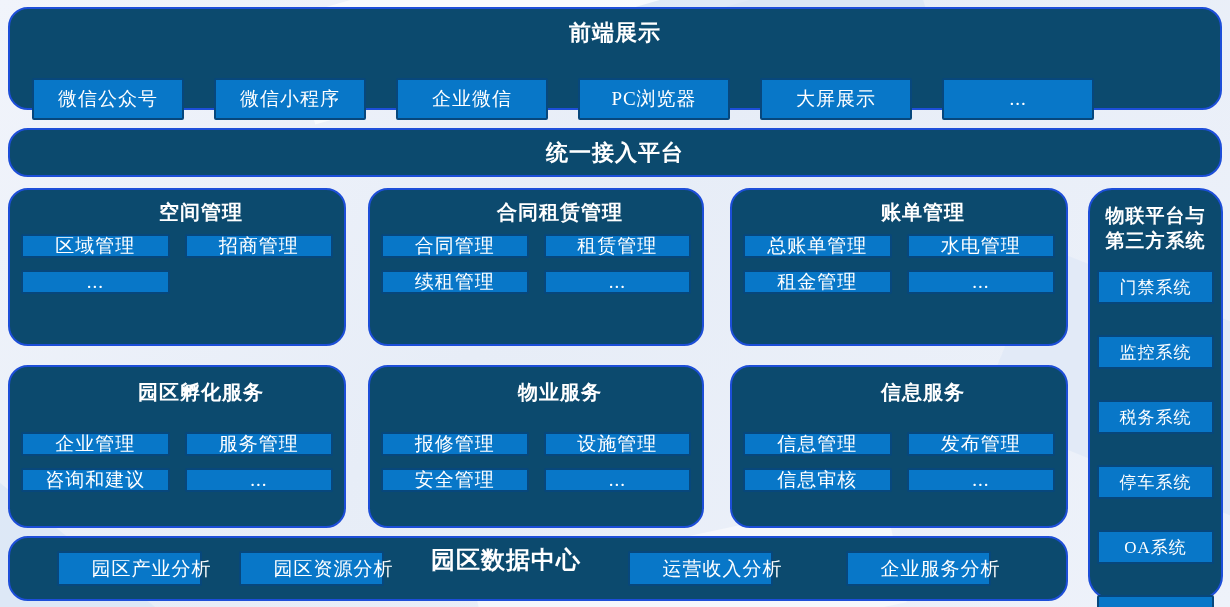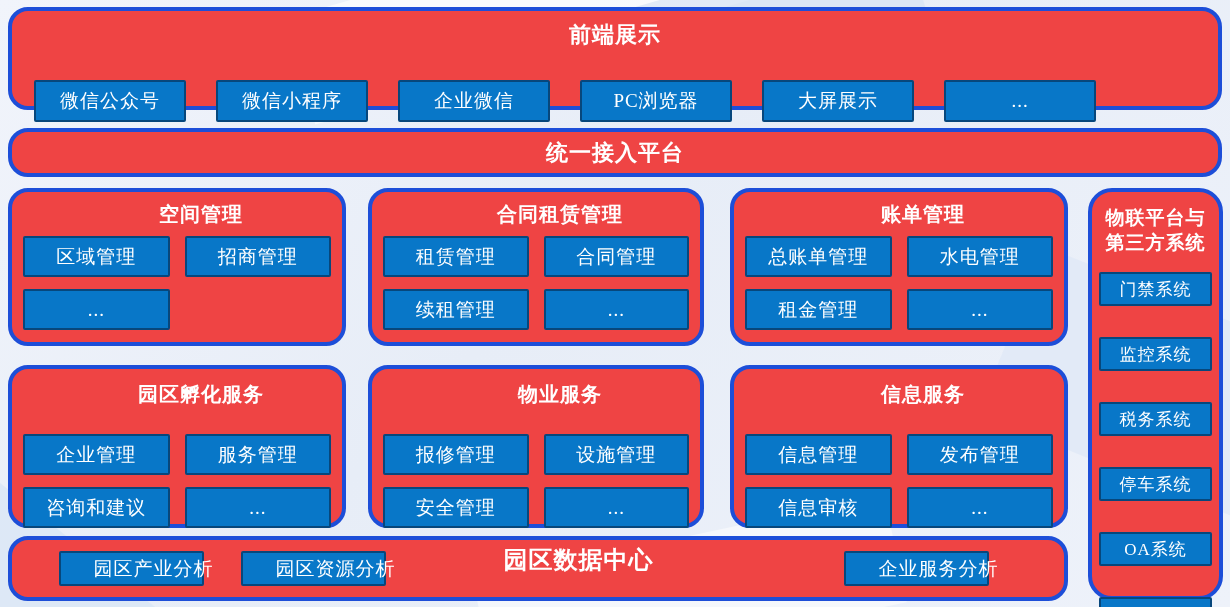--- a/index.html
+++ b/index.html
@@ -11,21 +11,21 @@
   }
   .bg-shape { position:absolute; z-index:0; pointer-events:none; }
   .bg-s1 { top:-55px; left:290px; width:520px; height:110px; background:rgba(255,255,255,.65); transform:rotate(-16deg); }
   .bg-s2 { top:-30px; left:620px; width:300px; height:80px; background:rgba(214,227,243,.7); transform:rotate(-16deg); }
   .bg-s3 { bottom:-60px; left:-70px; width:300px; height:240px; background:#d8e5f5; opacity:.75; clip-path:polygon(0 0,100% 100%,0 100%); }
   .bg-s4 { top:300px; right:-90px; width:320px; height:180px; background:#e0e9f6; opacity:.8; transform:rotate(22deg); }
   .bg-s5 { bottom:-40px; left:480px; width:420px; height:110px; background:rgba(255,255,255,.5); transform:rotate(-12deg); }
 
   .panel {
     position:absolute; z-index:1; box-sizing:border-box;
-    background:#ef4444; border:4px solid #1d4ed8; border-radius:20px;
+    background:#0c4a6e; border:2px solid #1d4ed8; border-radius:20px;
     color:#fff;
   }
   .panel-title {
     text-align:center; font-weight:bold; font-size:22px; color:#fff;
     letter-spacing:1px;
   }
   .chip {
     box-sizing:border-box; background:#0877c8; border:2px solid #07477c;
     border-radius:2px; color:#fff; display:flex; align-items:center; justify-content:center;
     font-family:"Liberation Serif", serif; font-size:19px; letter-spacing:1px;
@@ -44,21 +44,21 @@
   
   .module { display:flex; flex-direction:column; }
   .m-r1 { top:188px; height:158px; }
   .m-r2 { top:365px; height:163px; }
   .m-c1 { left:8px;   width:338px; }
   .m-c2 { left:368px; width:336px; }
   .m-c3 { left:730px; width:338px; }
   .module .panel-title { font-size:20px; margin:9px 0 8px;padding-left:48px; }
   .m-r2 .panel-title { margin:12px 0 26px; }
   .module-grid { display:grid; grid-template-columns:1fr 1fr; gap:12px 15px; padding:0 11px; }
-  .module-grid .chip { height:41px; }
+  .module-grid .chip { height:24px; }
 
   
   .iot { left:1088px; top:188px; width:135px; height:412px; border-radius:24px; }
   .iot .panel-title { font-size:19px; line-height:1.32; margin-top:13px; }
   .iot-list { display:flex; flex-direction:column; gap:31px; padding:17px 7px 0; }
   .iot-list .chip { height:34px; font-size:17px; }
 
   
   .datacenter { left:8px; top:536px; width:1060px; height:65px; display:flex; align-items:center; padding:0 75px 0 47px; }
   .datacenter .chip { width:145px; height:35px; flex:none;padding-left:44px; }
@@ -98,22 +98,22 @@
     <div class="module-grid">
       <div class="chip">区域管理</div>
       <div class="chip">招商管理</div>
       <div class="chip">...</div>
     </div>
   </section>
 
   <section class="panel module m-r1 m-c2">
     <div class="panel-title">合同租赁管理</div>
     <div class="module-grid">
+      <div class="chip">合同管理</div>
       <div class="chip">租赁管理</div>
-      <div class="chip">合同管理</div>
       <div class="chip">续租管理</div>
       <div class="chip">...</div>
     </div>
   </section>
 
   <section class="panel module m-r1 m-c3">
     <div class="panel-title">账单管理</div>
     <div class="module-grid">
       <div class="chip">总账单管理</div>
       <div class="chip">水电管理</div>
@@ -164,16 +164,17 @@
       <div class="chip">停车系统</div>
       <div class="chip">OA系统</div>
       <div class="chip">...</div>
     </div>
   </aside>
 
   <section class="panel datacenter">
     <div class="chip">园区产业分析</div>
     <div class="chip dc-gap1">园区资源分析</div>
     <div class="dc-title">园区数据中心</div>
+    <div class="chip">运营收入分析</div>
     <div class="chip dc-gap2">企业服务分析</div>
   </section>
 
 </div>
 
 </body></html>

